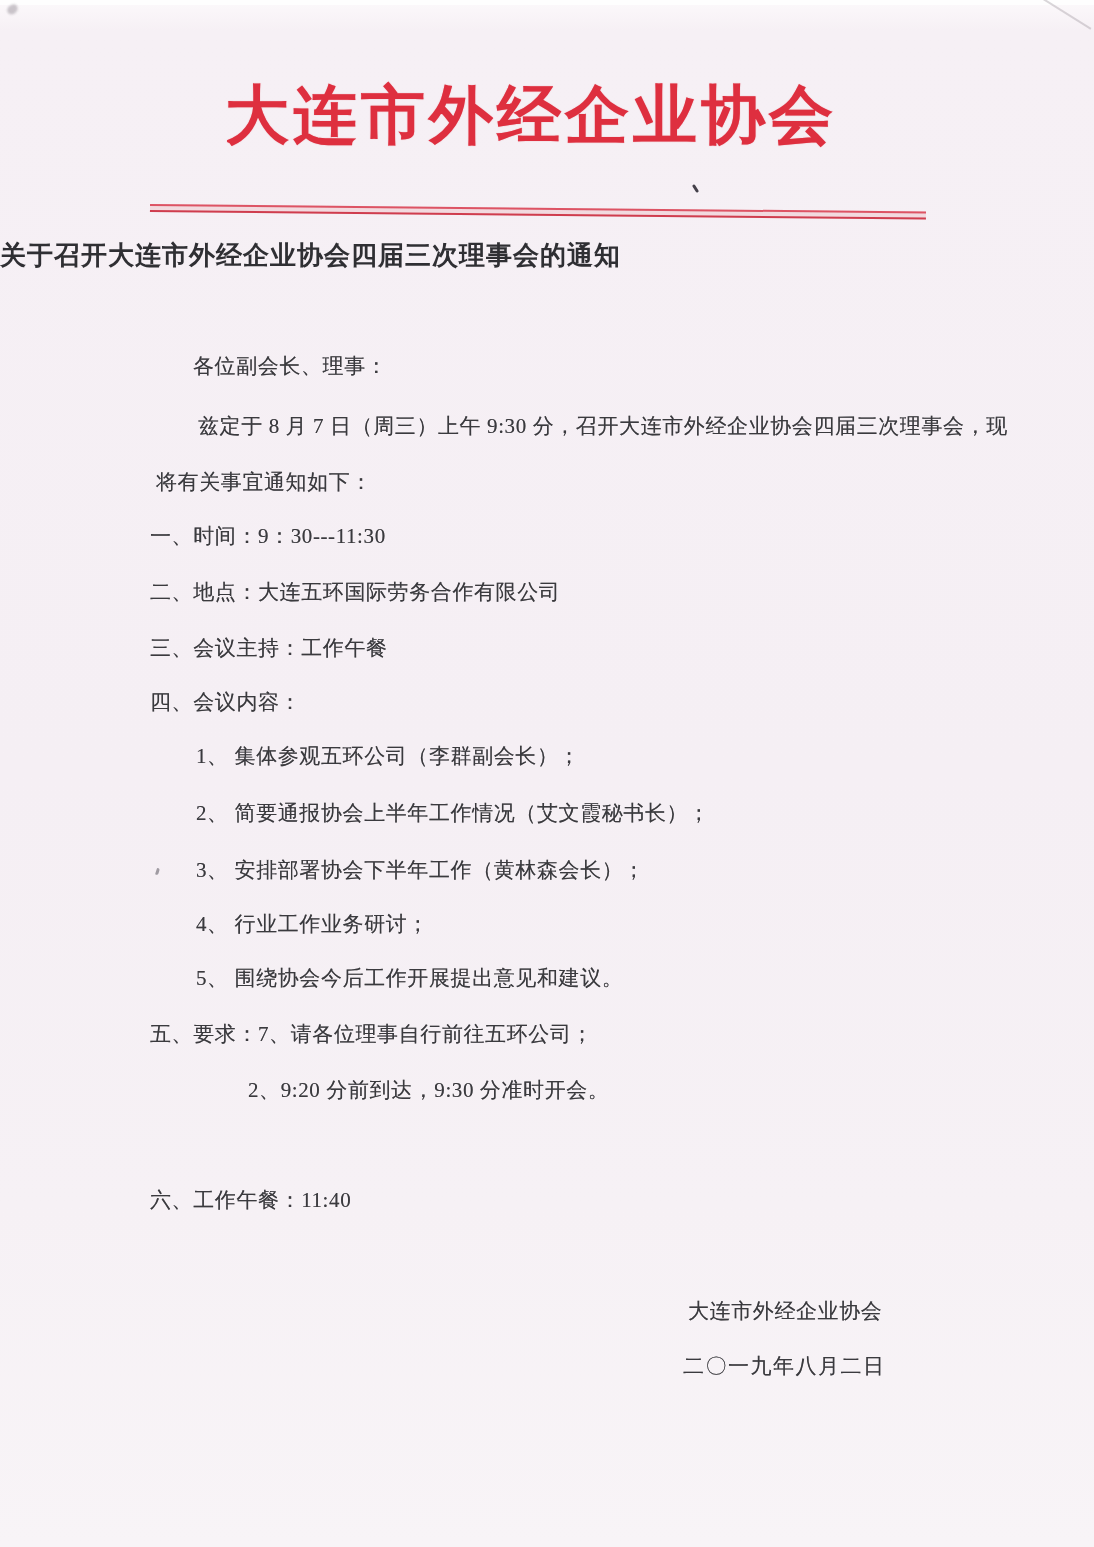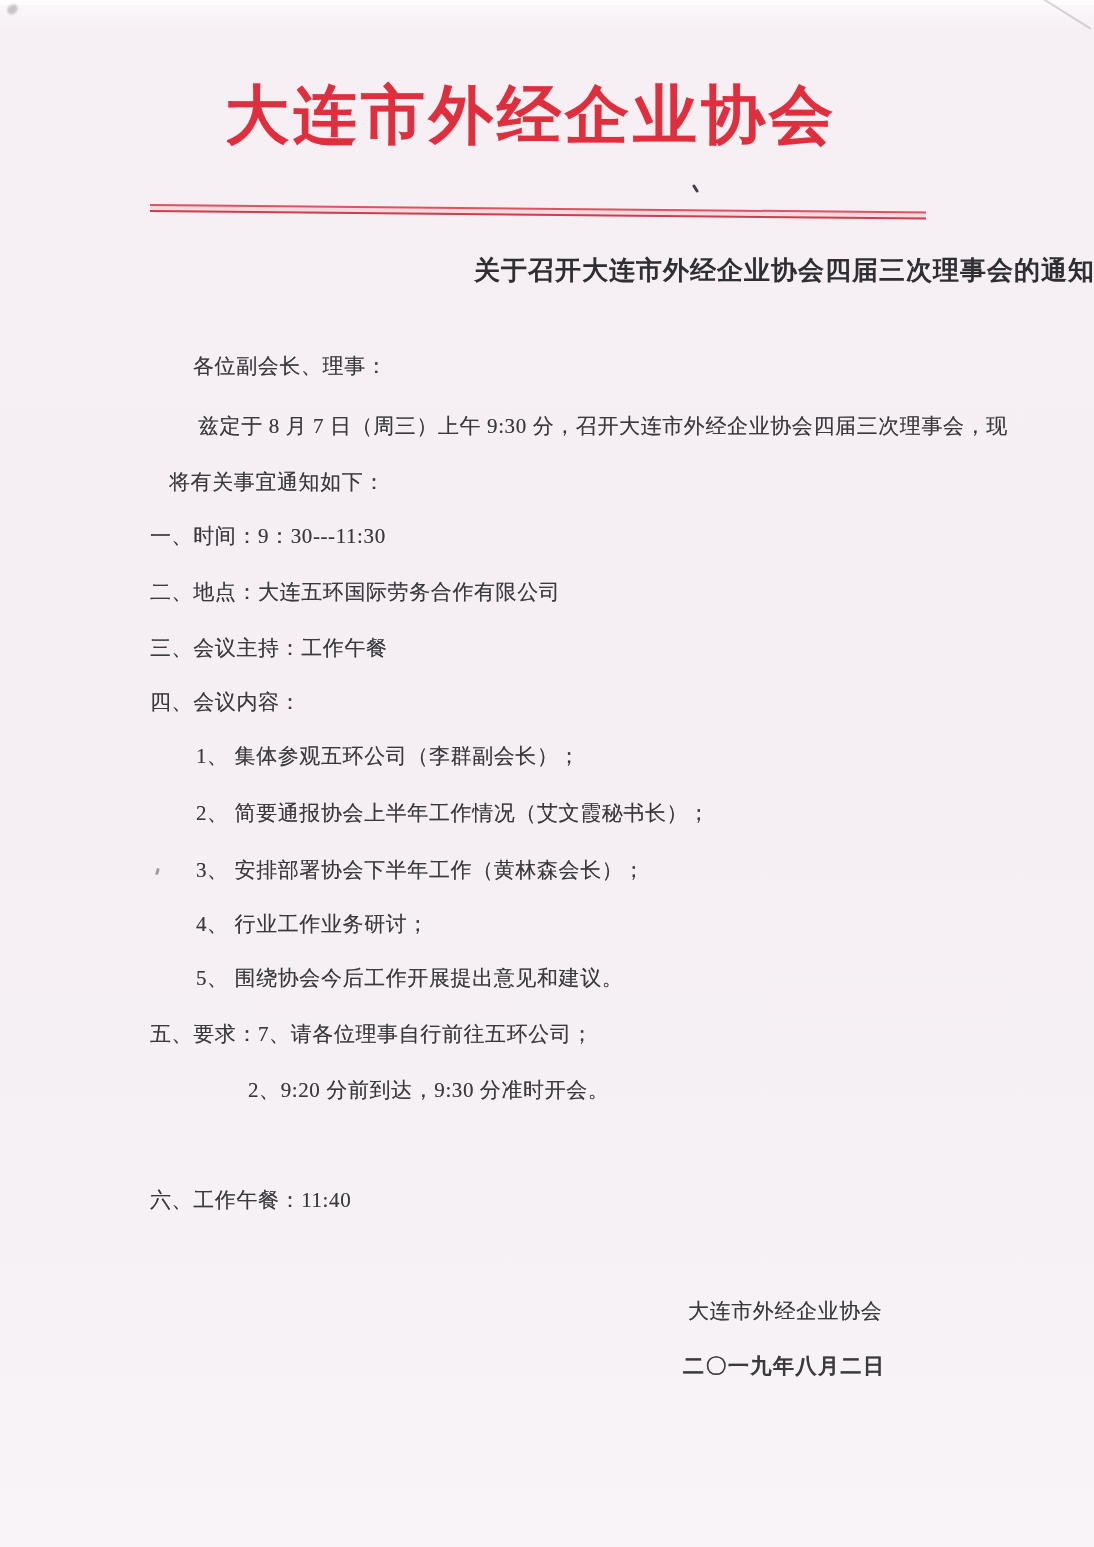--- a/index.html
+++ b/index.html
@@ -64,22 +64,22 @@
   }
   
   .comma-mark {
     position: absolute; left: 156px; top: 868px; width: 3px; height: 7px;
     background: rgba(90,85,95,0.55);
     border-radius: 1px 2px 2px 1px;
     transform: rotate(18deg);
   }
   .notice-title {
     position: absolute; left: 0; top: 238px; width: 1080px;
-    margin: 15px;
-    text-align: right;
+    margin: 0;
+    text-align: left;
     font-size: 26px;
     font-weight: bold;
     letter-spacing: 1px;
     color: #2f2f33;
   }
   .line {
     position: absolute;
     font-size: 21px;
     letter-spacing: 0.6px;
     white-space: nowrap;
@@ -99,35 +99,35 @@
   <h1 class="org-title">大连市外经企业协会</h1>
 
   <div class="red-divider"></div>
   <div class="tick-mark"></div>
 
   <h2 class="notice-title">关于召开大连市外经企业协会四届三次理事会的通知</h2>
 
   <div class="line" style="left:157px; top:352px;margin-left:36px;">各位副会长、理事：</div>
 
   <div class="line" style="left:198px; top:412px;">兹定于 8 月 7 日（周三）上午 9:30 分，召开大连市外经企业协会四届三次理事会，现</div>
-  <div class="line" style="left:169px; top:468px;">将有关事宜通知如下：</div>
+  <div class="line" style="left:156px; top:468px;">将有关事宜通知如下：</div>
 
   <div class="line" style="left:150px; top:522px;">一、时间：9：30---11:30</div>
   <div class="line" style="left:150px; top:578px;">二、地点：大连五环国际劳务合作有限公司</div>
   <div class="line" style="left:150px; top:634px;">三、会议主持：工作午餐</div>
   <div class="line" style="left:150px; top:688px;font-family:Liberation Serif, serif;">四、会议内容：</div>
 
   <div class="line" style="left:196px; top:742px;">1、 集体参观五环公司（李群副会长）；</div>
   <div class="line" style="left:196px; top:799px;">2、 简要通报协会上半年工作情况（艾文霞秘书长）；</div>
   <div class="line" style="left:196px; top:856px;">3、 安排部署协会下半年工作（黄林森会长）；</div>
   <div class="comma-mark"></div>
   <div class="line" style="left:196px; top:910px;">4、 行业工作业务研讨；</div>
   <div class="line" style="left:196px; top:964px;">5、 围绕协会今后工作开展提出意见和建议。</div>
 
   <div class="line" style="left:150px; top:1020px;">五、要求：7、请各位理事自行前往五环公司；</div>
   <div class="line" style="left:248px; top:1076px;">2、9:20 分前到达，9:30 分准时开会。</div>
 
   <div class="line" style="left:150px; top:1186px;">六、工作午餐：11:40</div>
 
   <div class="line" style="left:688px; top:1297px;">大连市外经企业协会</div>
-  <div class="line" style="left:683px; top:1352px; letter-spacing:1.5px;font-weight:bold;">二〇一九年八月二日</div>
+  <div class="line" style="left:683px; top:1352px; letter-spacing:1.5px;">二〇一九年八月二日</div>
 
 </div>
 
 </body></html>

